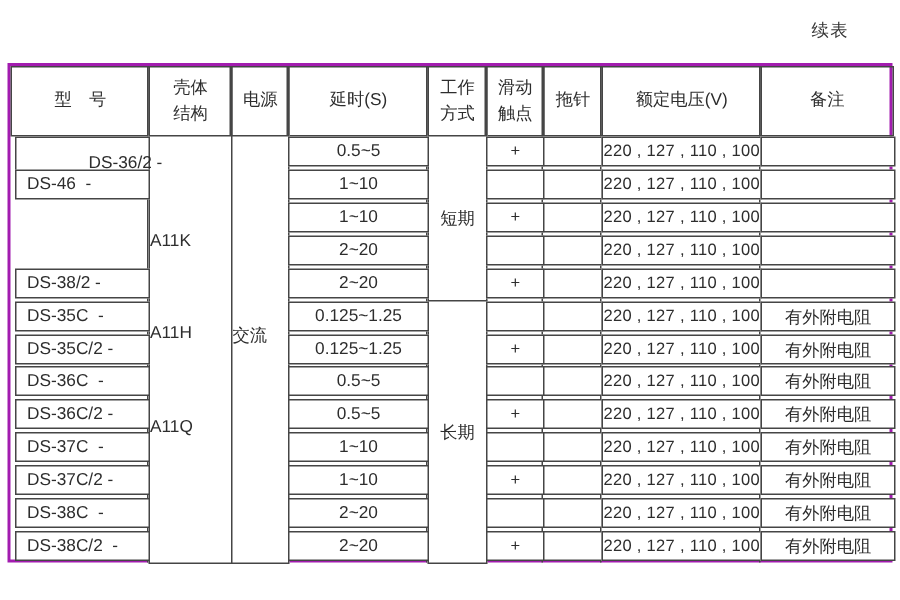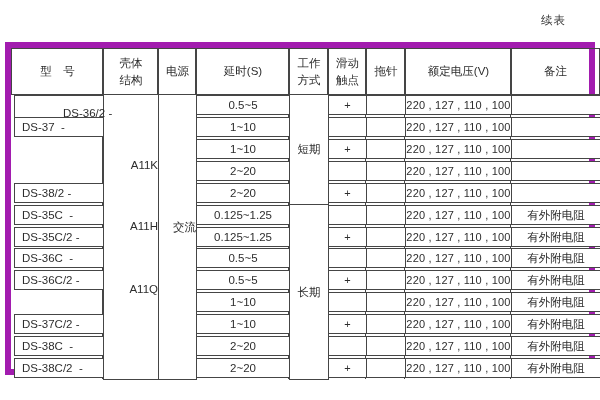--- a/index.html
+++ b/index.html
@@ -7,21 +7,21 @@
     position:relative; width:600px; height:400px; background:#ffffff;
     font-family:"Liberation Sans","DejaVu Sans",sans-serif; color:#2d2d2d;
     overflow:hidden;
   }
   .continued{
     position:absolute; top:13px; right:34px; font-size:11.5px; color:#333;
     letter-spacing:1px;
   }
   .tbl{
     position:absolute; left:5px; top:42px; width:590px; height:333px;
-    border:6px solid #a21caf; box-sizing:border-box; background:#fff;
+    border:2px solid #a21caf; box-sizing:border-box; background:#fff;
   }
   .vline{ position:absolute; top:0; height:331px; width:1px; background:#454545; }
   .hcell{
     position:absolute; top:0; height:47px; border:1px solid #454545;
     box-sizing:border-box; display:flex; flex-direction:column;
     align-items:center; justify-content:center;
     font-size:11.5px; line-height:1.45; white-space:pre;
   }
   .cell{
     position:absolute; border:1px solid #454545; box-sizing:border-box;
@@ -29,21 +29,21 @@
     font-size:11.5px; white-space:pre; background:#fff;
   }
   .cell.model{ justify-content:flex-start; padding-left:7px; }
   .cell.voltage{ font-size:11px; letter-spacing:0.2px; }
   .cell.slide{ font-size:11px; }
   .mcell{
     position:absolute; border:1px solid #454545; box-sizing:border-box;
     background:#fff; display:flex; align-items:center; justify-content:center;
     font-size:11.5px;
   }
-  .mcell .flabel{ position:absolute; left:0; width:100%; text-align:right; }
+  .mcell .flabel{ position:absolute; left:0; width:100%; text-align:left; }
 </style>
 </head>
 <body>
 
 <div class="page">
 
   <div class="continued">续表</div>
 
   <div class="tbl">
 
@@ -103,21 +103,21 @@
     <div class="mcell" style="left:278px;top:156px;width:40px;height:176px">
       <span>长期</span>
     </div>
 
   <div class="cell model" style="left: 3px; width: 90px; top: 47px; height: 36px; padding-left: 48px;">DS-36/2 -</div>
       <div class="cell delay" style="left: 185px; width: 94px; top: 47px; height: 20px;">0.5~5</div>
       <div class="cell slide" style="left: 317px; width: 39px; top: 47px; height: 20px;">+</div>
       <div class="cell pin" style="left: 355px; width: 40px; top: 47px; height: 20px;"></div>
       <div class="cell voltage" style="left: 394px; width: 107px; top: 47px; height: 20px;">220 , 127 , 110 , 100</div>
       <div class="cell remark" style="left: 500px; width: 90px; top: 47px; height: 20px;"></div>
-      <div class="cell model" style="left: 3px; width: 90px; top: 69px; height: 20px;">DS-37  -</div>
+      <div class="cell model" style="left: 3px; width: 90px; top: 69px; height: 20px;">DS-46  -</div>
       <div class="cell delay" style="left: 185px; width: 94px; top: 69px; height: 20px;">1~10</div>
       <div class="cell slide" style="left: 317px; width: 39px; top: 69px; height: 20px;"></div>
       <div class="cell pin" style="left: 355px; width: 40px; top: 69px; height: 20px;"></div>
       <div class="cell voltage" style="left: 394px; width: 107px; top: 69px; height: 20px;">220 , 127 , 110 , 100</div>
       <div class="cell remark" style="left: 500px; width: 90px; top: 69px; height: 20px;"></div>
       <div class="cell delay" style="left: 185px; width: 94px; top: 91px; height: 20px;">1~10</div>
       <div class="cell slide" style="left: 317px; width: 39px; top: 91px; height: 20px;">+</div>
       <div class="cell pin" style="left: 355px; width: 40px; top: 91px; height: 20px;"></div>
       <div class="cell voltage" style="left: 394px; width: 107px; top: 91px; height: 20px;">220 , 127 , 110 , 100</div>
       <div class="cell remark" style="left: 500px; width: 90px; top: 91px; height: 20px;"></div>
@@ -149,20 +149,21 @@
       <div class="cell slide" style="left: 317px; width: 39px; top: 200px; height: 20px;"></div>
       <div class="cell pin" style="left: 355px; width: 40px; top: 200px; height: 20px;"></div>
       <div class="cell voltage" style="left: 394px; width: 107px; top: 200px; height: 20px;">220 , 127 , 110 , 100</div>
       <div class="cell remark" style="left: 500px; width: 90px; top: 200px; height: 20px;">有外附电阻</div>
       <div class="cell model" style="left: 3px; width: 90px; top: 222px; height: 20px;">DS-36C/2 -</div>
       <div class="cell delay" style="left: 185px; width: 94px; top: 222px; height: 20px;">0.5~5</div>
       <div class="cell slide" style="left: 317px; width: 39px; top: 222px; height: 20px;">+</div>
       <div class="cell pin" style="left: 355px; width: 40px; top: 222px; height: 20px;"></div>
       <div class="cell voltage" style="left: 394px; width: 107px; top: 222px; height: 20px;">220 , 127 , 110 , 100</div>
       <div class="cell remark" style="left: 500px; width: 90px; top: 222px; height: 20px;">有外附电阻</div>
+      <div class="cell model" style="left: 3px; width: 90px; top: 244px; height: 20px;">DS-37C  -</div>
       <div class="cell delay" style="left: 185px; width: 94px; top: 244px; height: 20px;">1~10</div>
       <div class="cell slide" style="left: 317px; width: 39px; top: 244px; height: 20px;"></div>
       <div class="cell pin" style="left: 355px; width: 40px; top: 244px; height: 20px;"></div>
       <div class="cell voltage" style="left: 394px; width: 107px; top: 244px; height: 20px;">220 , 127 , 110 , 100</div>
       <div class="cell remark" style="left: 500px; width: 90px; top: 244px; height: 20px;">有外附电阻</div>
       <div class="cell model" style="left: 3px; width: 90px; top: 266px; height: 20px;">DS-37C/2 -</div>
       <div class="cell delay" style="left: 185px; width: 94px; top: 266px; height: 20px;">1~10</div>
       <div class="cell slide" style="left: 317px; width: 39px; top: 266px; height: 20px;">+</div>
       <div class="cell pin" style="left: 355px; width: 40px; top: 266px; height: 20px;"></div>
       <div class="cell voltage" style="left: 394px; width: 107px; top: 266px; height: 20px;">220 , 127 , 110 , 100</div>

